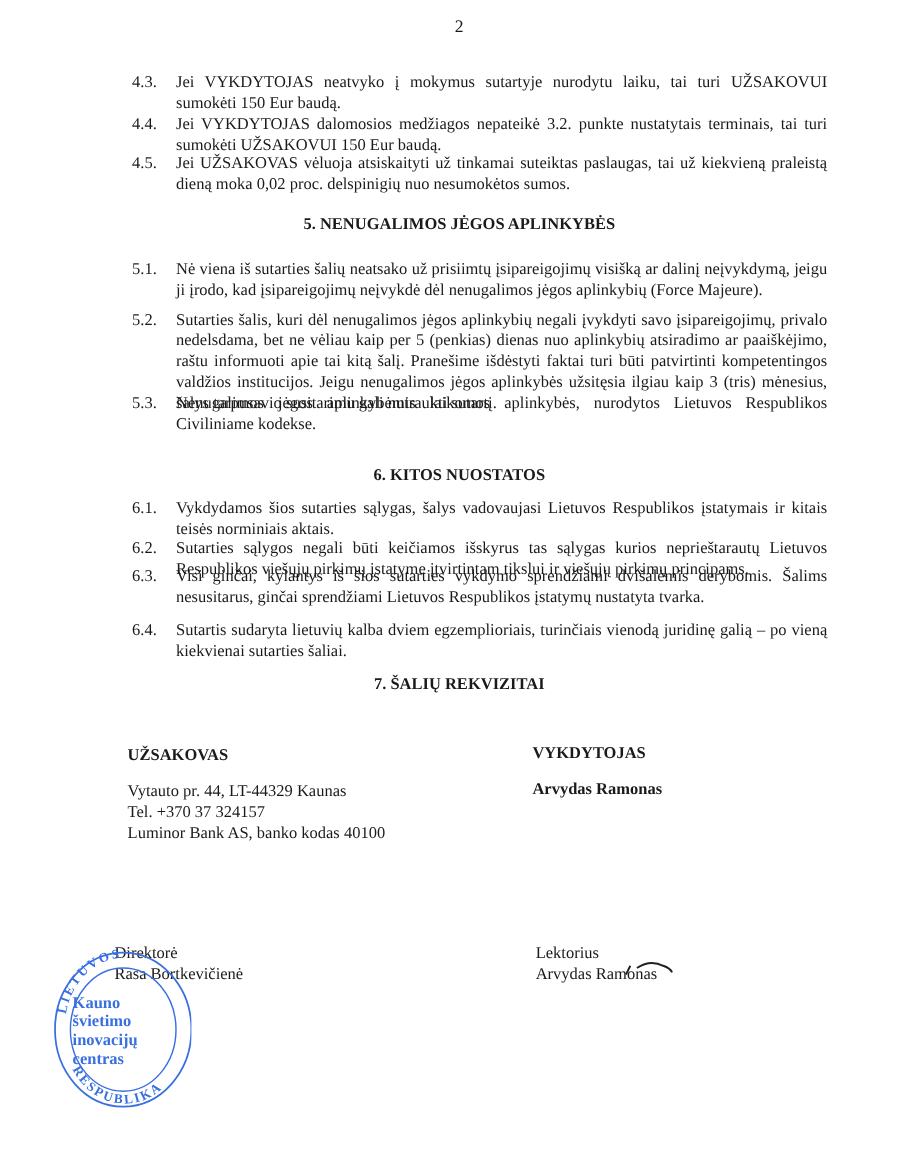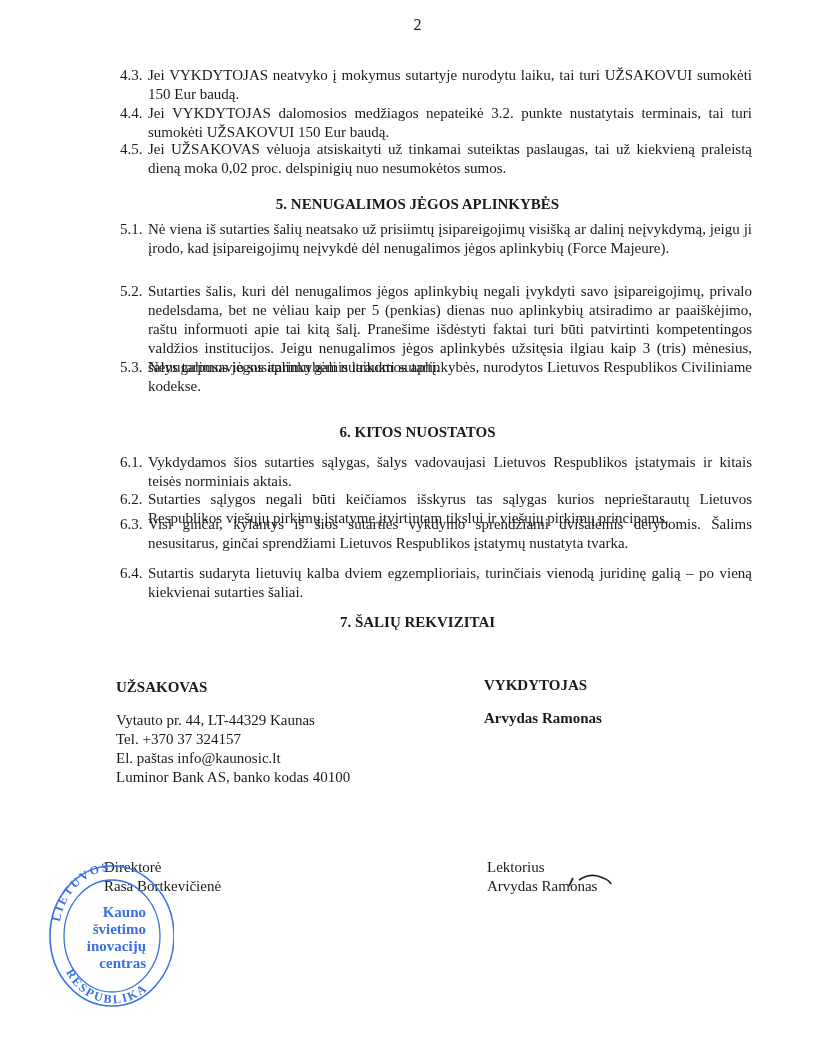--- a/index.html
+++ b/index.html
@@ -1,26 +1,26 @@
 <!DOCTYPE html>
 <html><head>
 <meta charset="utf-8">
 <style>
   html, body { margin: 0; padding: 0; background: #ffffff; }
   body { width: 835px; height: 1058px; position: relative; overflow: hidden;
          font-family: "Liberation Serif", serif; color: #1a1a1a; font-size: 15px; }
   .page-num { position: absolute; top: 16px; left: 0; width: 835px; text-align: center; font-size: 16px; }
   .clause { position: absolute; left: 120px; width: 632px; line-height: 19px; }
   .clause .num { position: absolute; left: 0; top: 0; width: 40px; }
-  .clause .txt { margin-left: 28px; text-align: justify; }
+  .clause .txt { margin-left: 40px; text-align: justify; }
   .heading { position: absolute; left: 0; width: 835px; text-align: center; font-weight: bold; font-size: 15px; }
   .party { position: absolute; line-height: 19px; }
   .bold { font-weight: bold; }
   .stamp { position: absolute; left: 44px; top: 862px; width: 130px; height: 148px; }
-  .stamp-text { position: absolute; left: 66px; top: 904px; width: 80px; text-align: right;
+  .stamp-text { position: absolute; left: 66px; top: 904px; width: 80px; text-align: left;
                 color: #3a6fe0; font-weight: bold; font-size: 15px; line-height: 17px; font-family: "Liberation Serif", serif; }
 </style>
 </head>
 <body>
 
 <div class="page-num">2</div>
 
 <div class="clause" style="top:66px">
   <span class="num">4.3.</span>
   <div class="txt">Jei VYKDYTOJAS neatvyko į mokymus sutartyje nurodytu laiku, tai turi UŽSAKOVUI sumokėti 150 Eur baudą.</div>
@@ -29,21 +29,21 @@
   <span class="num">4.4.</span>
   <div class="txt">Jei VYKDYTOJAS dalomosios medžiagos nepateikė 3.2. punkte nustatytais terminais, tai turi sumokėti UŽSAKOVUI 150 Eur baudą.</div>
 </div>
 <div class="clause" style="top:140px">
   <span class="num">4.5.</span>
   <div class="txt">Jei UŽSAKOVAS vėluoja atsiskaityti už tinkamai suteiktas paslaugas, tai už kiekvieną praleistą dieną moka 0,02 proc. delspinigių nuo nesumokėtos sumos.</div>
 </div>
 
 <div class="heading" style="top:196px">5. NENUGALIMOS JĖGOS APLINKYBĖS</div>
 
-<div class="clause" style="top:220px">
+<div class="clause" style="top:236px">
   <span class="num">5.1.</span>
   <div class="txt">Nė viena iš sutarties šalių neatsako už prisiimtų įsipareigojimų visišką ar dalinį neįvykdymą, jeigu ji įrodo, kad įsipareigojimų neįvykdė dėl nenugalimos jėgos aplinkybių (Force Majeure).</div>
 </div>
 <div class="clause" style="top:282px">
   <span class="num">5.2.</span>
   <div class="txt">Sutarties šalis, kuri dėl nenugalimos jėgos aplinkybių negali įvykdyti savo įsipareigojimų, privalo nedelsdama, bet ne vėliau kaip per 5 (penkias) dienas nuo aplinkybių atsiradimo ar paaiškėjimo, raštu informuoti apie tai kitą šalį. Pranešime išdėstyti faktai turi būti patvirtinti kompetentingos valdžios institucijos. Jeigu nenugalimos jėgos aplinkybės užsitęsia ilgiau kaip 3 (tris) mėnesius, šalys tarpusavio susitarimu gali nutraukti sutartį.</div>
 </div>
 <div class="clause" style="top:358px">
   <span class="num">5.3.</span>
   <div class="txt">Nenugalimos jėgos aplinkybėmis laikomos aplinkybės, nurodytos Lietuvos Respublikos Civiliniame kodekse.</div>
@@ -68,21 +68,20 @@
   <div class="txt">Sutartis sudaryta lietuvių kalba dviem egzemplioriais, turinčiais vienodą juridinę galią – po vieną kiekvienai sutarties šaliai.</div>
 </div>
 
 <div class="heading" style="top:614px">7. ŠALIŲ REKVIZITAI</div>
 
 <div class="party" style="left:116px; top:678px">
   <div class="bold">UŽSAKOVAS</div>
   <div style="height:14px"></div>
   <div>Vytauto pr. 44, LT-44329 Kaunas</div>
   <div>Tel. +370 37 324157</div>
-  <div>El. paštas info@kaunosic.lt</div>
   <div>Luminor Bank AS, banko kodas 40100</div>
 </div>
 
 <div class="party" style="left:484px; top:676px">
   <div class="bold">VYKDYTOJAS</div>
   <div style="height:14px"></div>
   <div class="bold">Arvydas Ramonas</div>
 </div>
 
 <div class="party" style="left:104px; top:858px">

